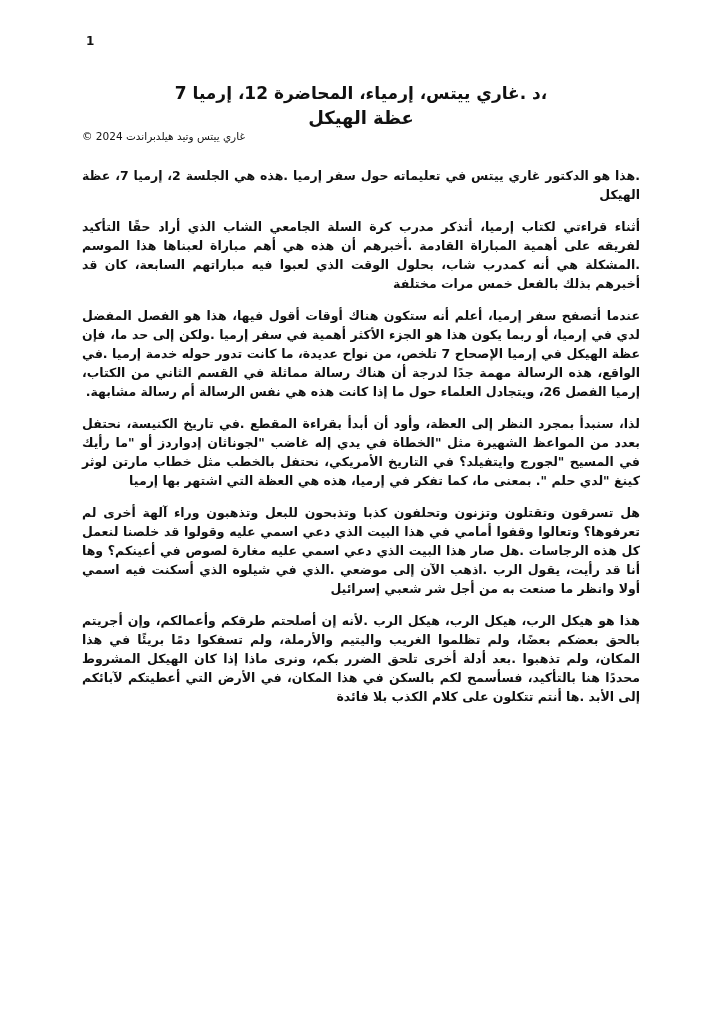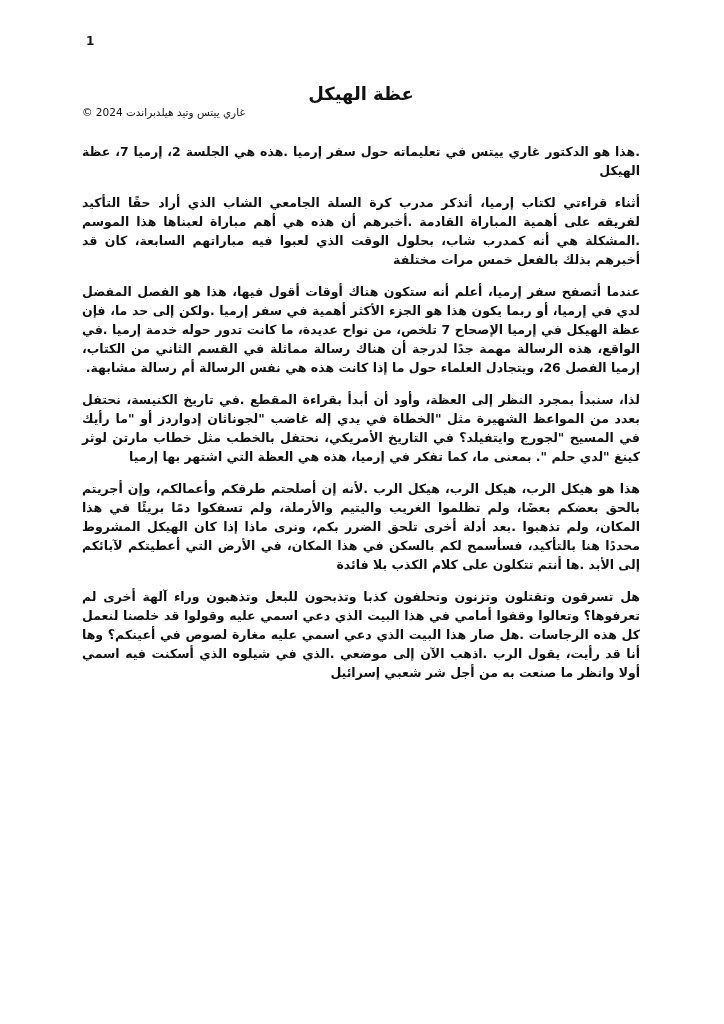--- a/index.html
+++ b/index.html
@@ -66,29 +66,30 @@
 </style>
 </head>
 <body>
 
 <div class="page">
 
   <div class="page-number">1</div>
 
   <div class="content">
 
+    <div class="title-line1">،د .غاري ييتس، إرمياء، المحاضرة 12، إرميا 7</div>
 
     <div class="title-line2">عظة الهيكل</div>
 
     <div class="copyright">غاري ييتس وتيد هيلدبراندت 2024 ©</div>
 
     <div class="body-text">
       <p>.هذا هو الدكتور غاري ييتس في تعليماته حول سفر إرميا .هذه هي الجلسة 2، إرميا 7، عظة الهيكل</p>
       <p>أثناء قراءتي لكتاب إرميا، أتذكر مدرب كرة السلة الجامعي الشاب الذي أراد حقًا التأكيد لفريقه على أهمية المباراة القادمة .أخبرهم أن هذه هي أهم مباراة لعبناها هذا الموسم .المشكلة هي أنه كمدرب شاب، بحلول الوقت الذي لعبوا فيه مباراتهم السابعة، كان قد أخبرهم بذلك بالفعل خمس مرات مختلفة</p>
       <p>عندما أتصفح سفر إرميا، أعلم أنه ستكون هناك أوقات أقول فيها، هذا هو الفصل المفضل لدي في إرميا، أو ربما يكون هذا هو الجزء الأكثر أهمية في سفر إرميا .ولكن إلى حد ما، فإن عظة الهيكل في إرميا الإصحاح 7 تلخص، من نواح عديدة، ما كانت تدور حوله خدمة إرميا .في الواقع، هذه الرسالة مهمة جدًا لدرجة أن هناك رسالة مماثلة في القسم الثاني من الكتاب، إرميا الفصل 26، ويتجادل العلماء حول ما إذا كانت هذه هي نفس الرسالة أم رسالة مشابهة.</p>
       <p>لذا، سنبدأ بمجرد النظر إلى العظة، وأود أن أبدأ بقراءة المقطع .في تاريخ الكنيسة، نحتفل بعدد من المواعظ الشهيرة مثل "الخطاة في يدي إله غاضب "لجوناثان إدواردز أو "ما رأيك في المسيح "لجورج وايتفيلد؟ في التاريخ الأمريكي، نحتفل بالخطب مثل خطاب مارتن لوثر كينغ "لدي حلم ". بمعنى ما، كما تفكر في إرميا، هذه هي العظة التي اشتهر بها إرميا</p>
+      <p>هل تسرقون وتقتلون وتزنون وتحلفون كذبا وتذبحون للبعل وتذهبون وراء آلهة أخرى لم تعرفوها؟ وتعالوا وقفوا أمامي في هذا البيت الذي دعي اسمي عليه وقولوا قد خلصنا لنعمل كل هذه الرجاسات .هل صار هذا البيت الذي دعي اسمي عليه مغارة لصوص في أعينكم؟ وها أنا قد رأيت، يقول الرب .اذهب الآن إلى موضعي .الذي في شيلوه الذي أسكنت فيه اسمي أولا وانظر ما صنعت به من أجل شر شعبي إسرائيل</p>
       <p>هذا هو هيكل الرب، هيكل الرب، هيكل الرب .لأنه إن أصلحتم طرقكم وأعمالكم، وإن أجريتم بالحق بعضكم بعضًا، ولم تظلموا الغريب واليتيم والأرملة، ولم تسفكوا دمًا بريئًا في هذا المكان، ولم تذهبوا .بعد أدلة أخرى تلحق الضرر بكم، ونرى ماذا إذا كان الهيكل المشروط محددًا هنا بالتأكيد، فسأسمح لكم بالسكن في هذا المكان، في الأرض التي أعطيتكم لآبائكم إلى الأبد .ها أنتم تتكلون على كلام الكذب بلا فائدة</p>
-      <p>هل تسرقون وتقتلون وتزنون وتحلفون كذبا وتذبحون للبعل وتذهبون وراء آلهة أخرى لم تعرفوها؟ وتعالوا وقفوا أمامي في هذا البيت الذي دعي اسمي عليه وقولوا قد خلصنا لنعمل كل هذه الرجاسات .هل صار هذا البيت الذي دعي اسمي عليه مغارة لصوص في أعينكم؟ وها أنا قد رأيت، يقول الرب .اذهب الآن إلى موضعي .الذي في شيلوه الذي أسكنت فيه اسمي أولا وانظر ما صنعت به من أجل شر شعبي إسرائيل</p>
     </div>
 
   </div>
 
 </div>
 
 </body></html>

